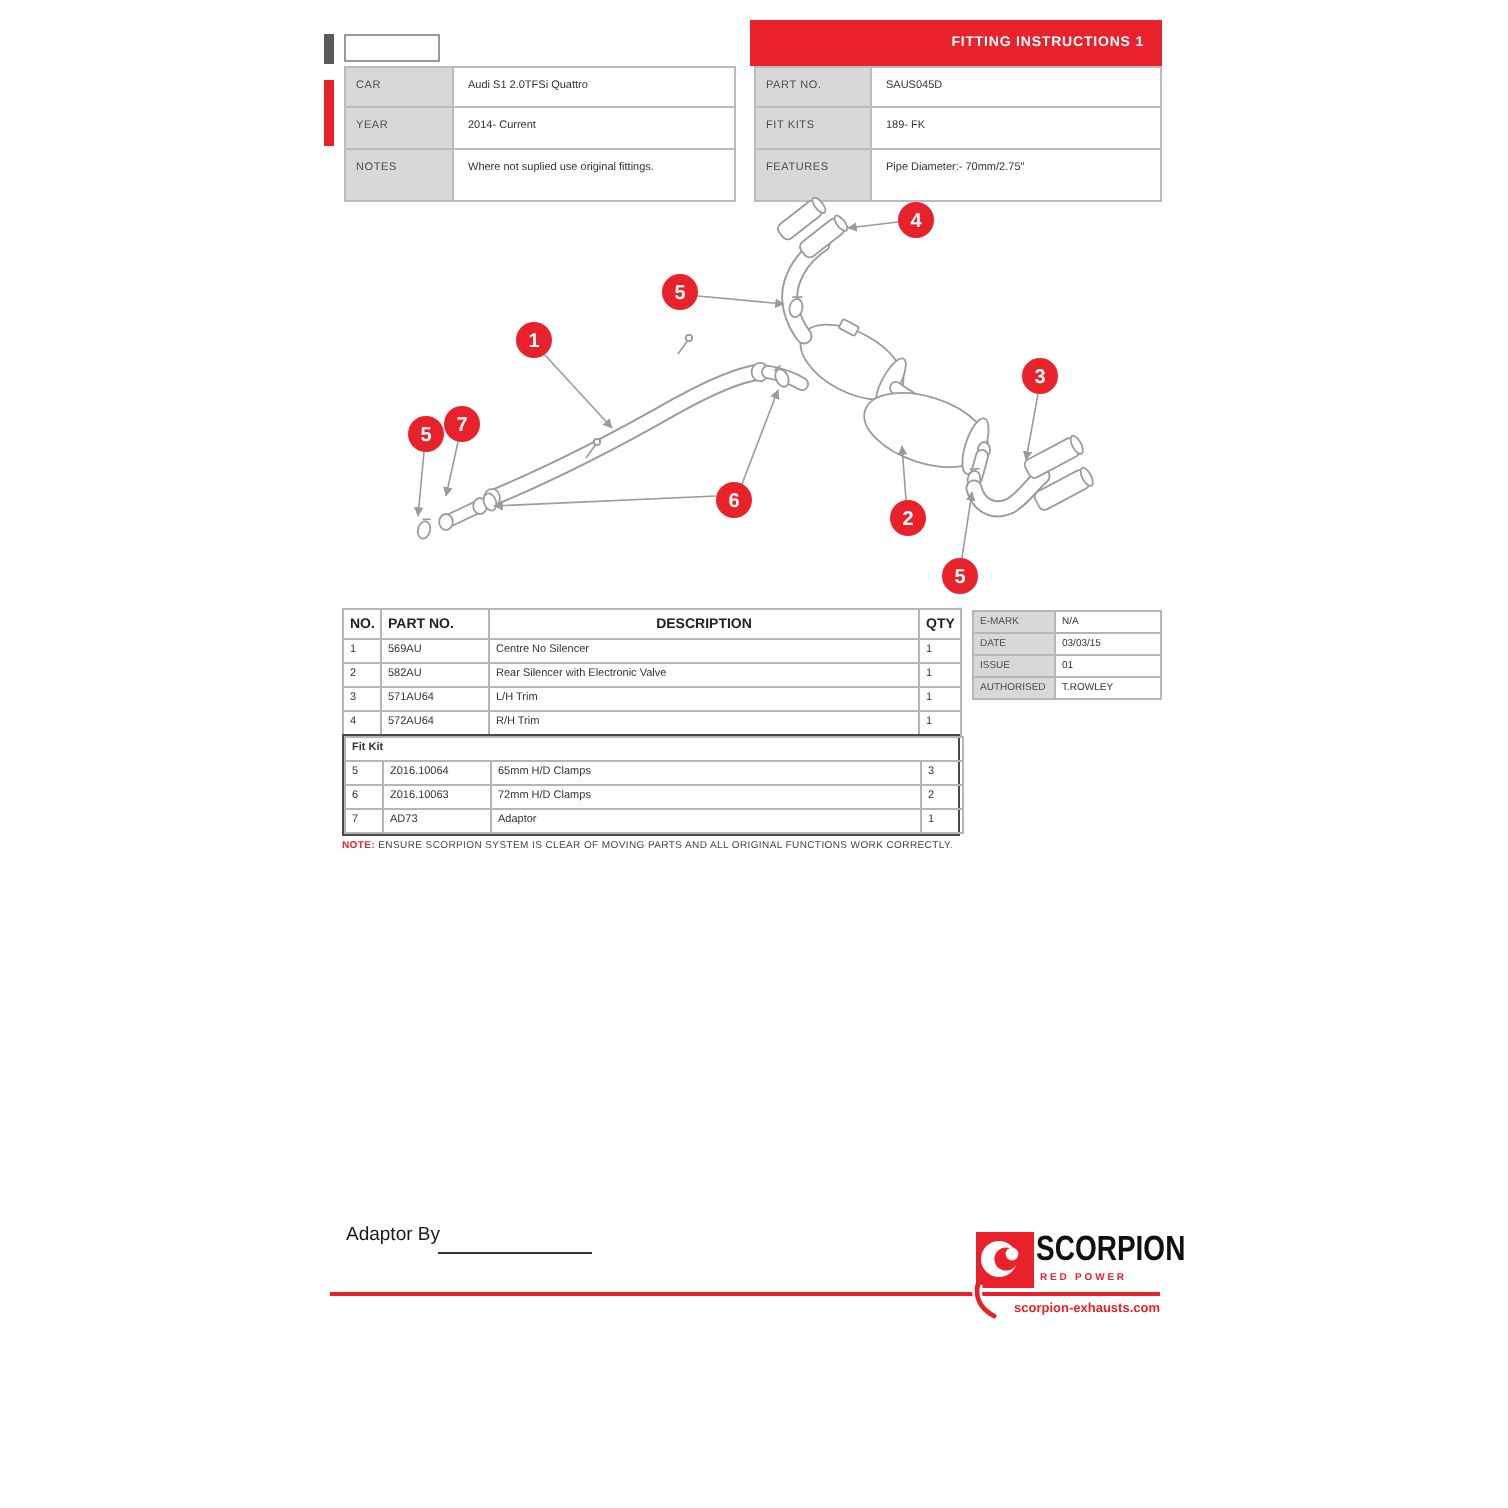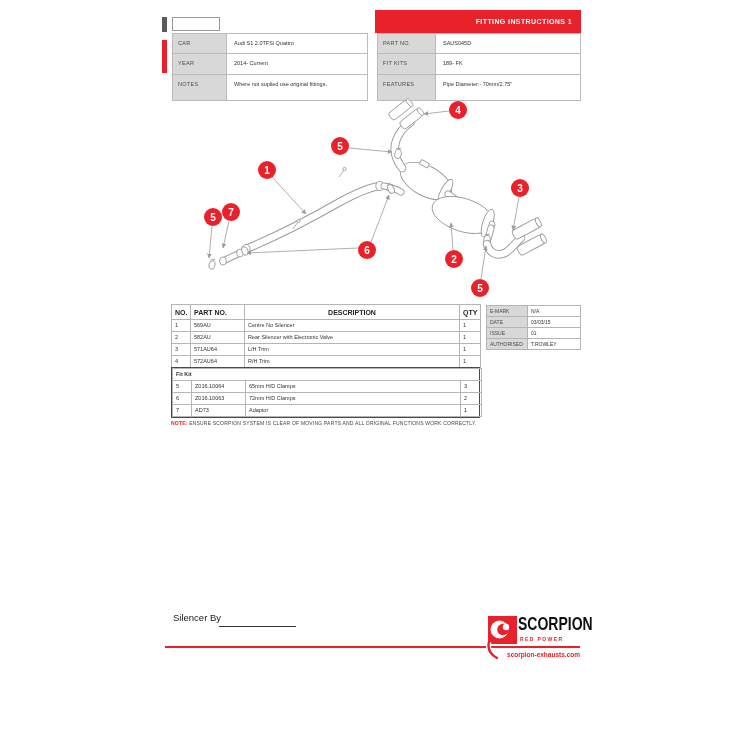--- a/index.html
+++ b/index.html
@@ -364,21 +364,21 @@
       <td class="lbl">ISSUE</td>
       <td class="val">01</td>
     </tr>
     <tr>
       <td class="lbl">AUTHORISED</td>
       <td class="val">T.ROWLEY</td>
     </tr>
   </tbody>
     </table>
 
-  <div class="checked-by">Silencer By</div>
+  <div class="checked-by">Adaptor By</div>
   <div class="checked-line"></div>
 
   <svg class="logo-square" width="29" height="28" viewBox="0 0 29 28">
     <rect x="0" y="0" width="29" height="28" fill="#e8212a"></rect>
     <circle cx="11.5" cy="13.5" r="9" fill="#fff"></circle>
     <circle cx="15" cy="13.5" r="5.8" fill="#e8212a"></circle>
     <circle cx="18" cy="11" r="3.2" fill="#fff"></circle>
   </svg>
   <div class="brand-word">SCORPION</div>
   <div class="brand-sub">RED POWER</div>

